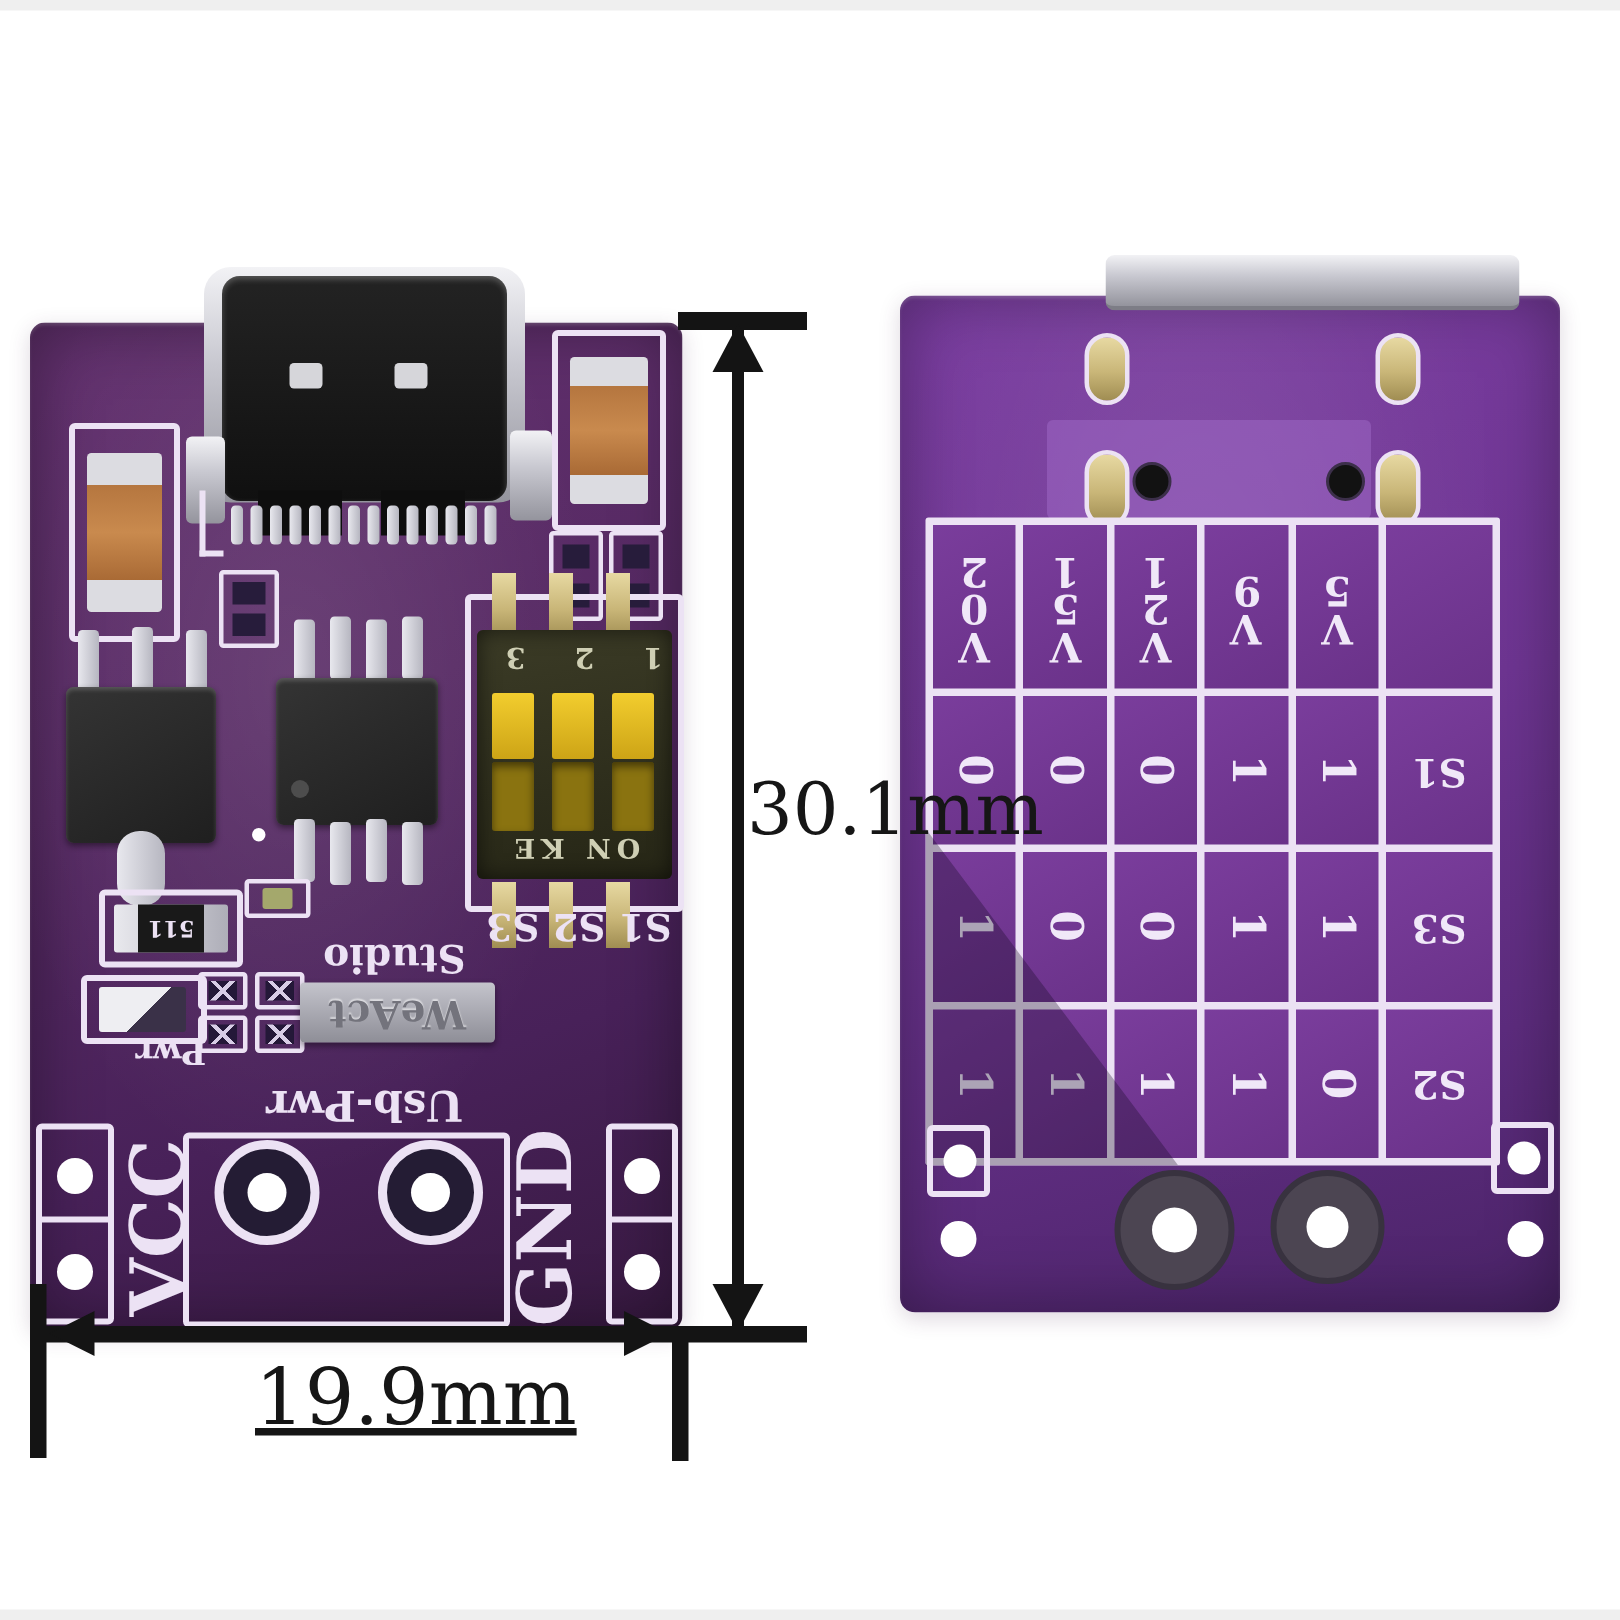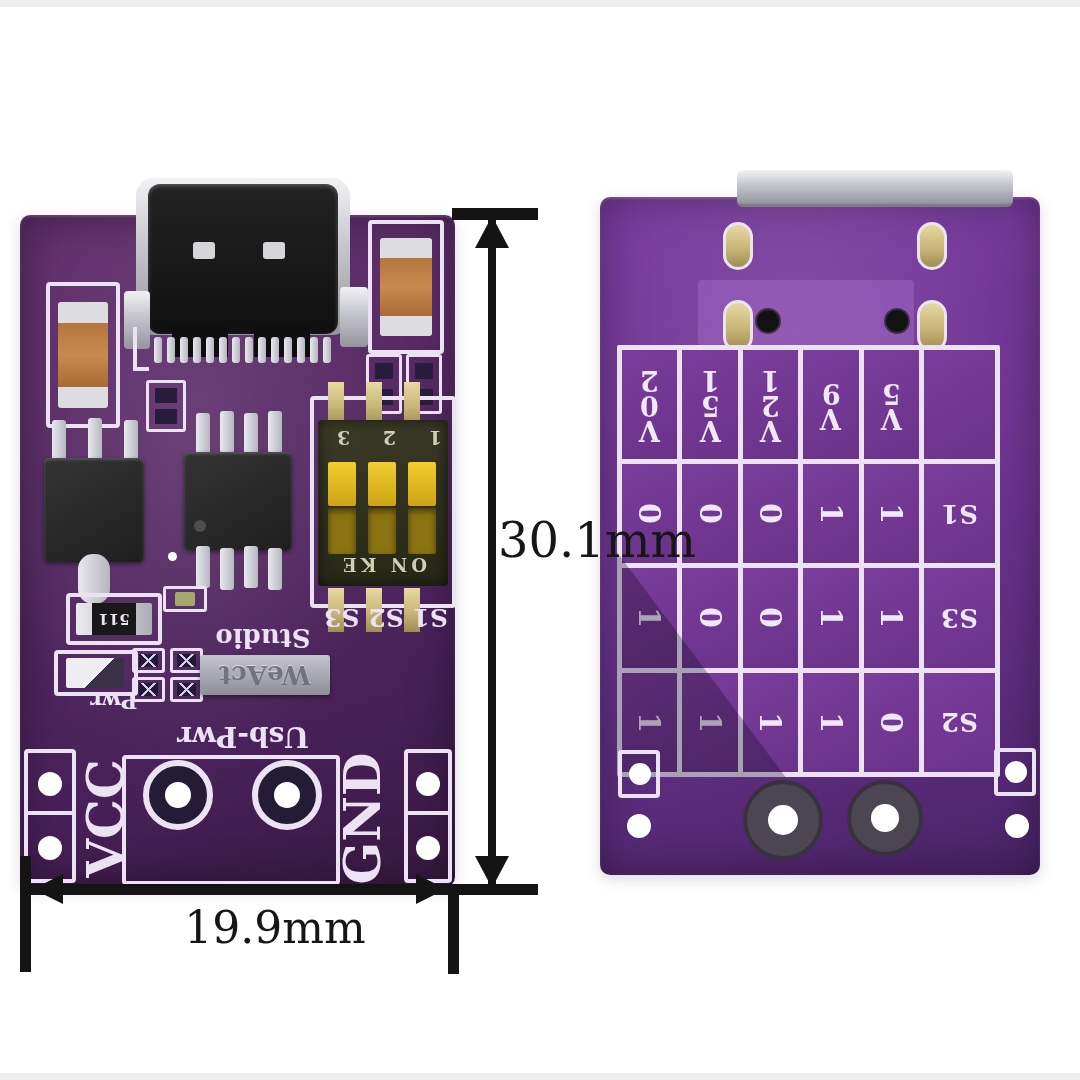--- a/index.html
+++ b/index.html
@@ -332,14 +332,14 @@
   <div class="abs dim" style="left:488px;top:216px;width:8px;height:672px;"></div>
   <div class="abs arrow" style="left:475px;top:216px;border-left:17px solid transparent;border-right:17px solid transparent;border-bottom:32px solid #141414;"></div>
   <div class="abs arrow" style="left:475px;top:856px;border-left:17px solid transparent;border-right:17px solid transparent;border-top:32px solid #141414;"></div>
   <div class="abs dimtext" style="left:498px;top:512px;font-size:48px;">30.1mm</div>
 
   <div class="abs dim" style="left:24px;top:884px;width:514px;height:11px;"></div>
   <div class="abs dim" style="left:20px;top:856px;width:11px;height:116px;"></div>
   <div class="abs dim" style="left:448px;top:884px;width:11px;height:90px;"></div>
   <div class="abs arrow" style="left:33px;top:874px;border-top:15px solid transparent;border-bottom:15px solid transparent;border-right:30px solid #141414;"></div>
   <div class="abs arrow" style="left:416px;top:874px;border-top:15px solid transparent;border-bottom:15px solid transparent;border-left:30px solid #141414;"></div>
-  <div class="abs dimtext" style="left:170px;top:902px;width:210px;text-align:center;font-size:44px;">19.9mm</div>
+  <div class="abs dimtext" style="left:170px;top:902px;width:210px;text-align:center;font-size:52px;text-decoration:underline;">19.9mm</div>
 </div>
 
 </body></html>

